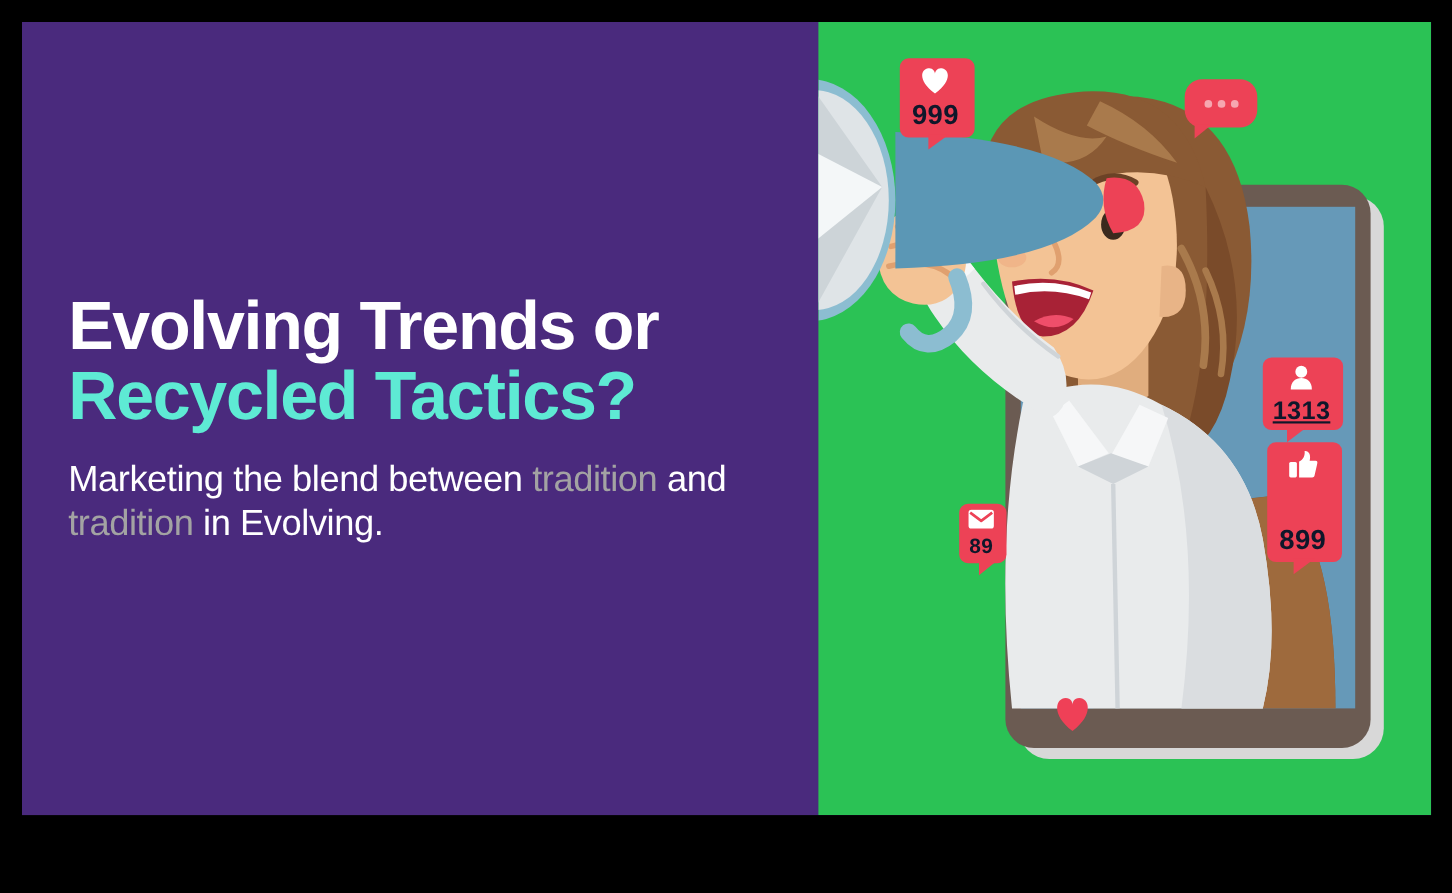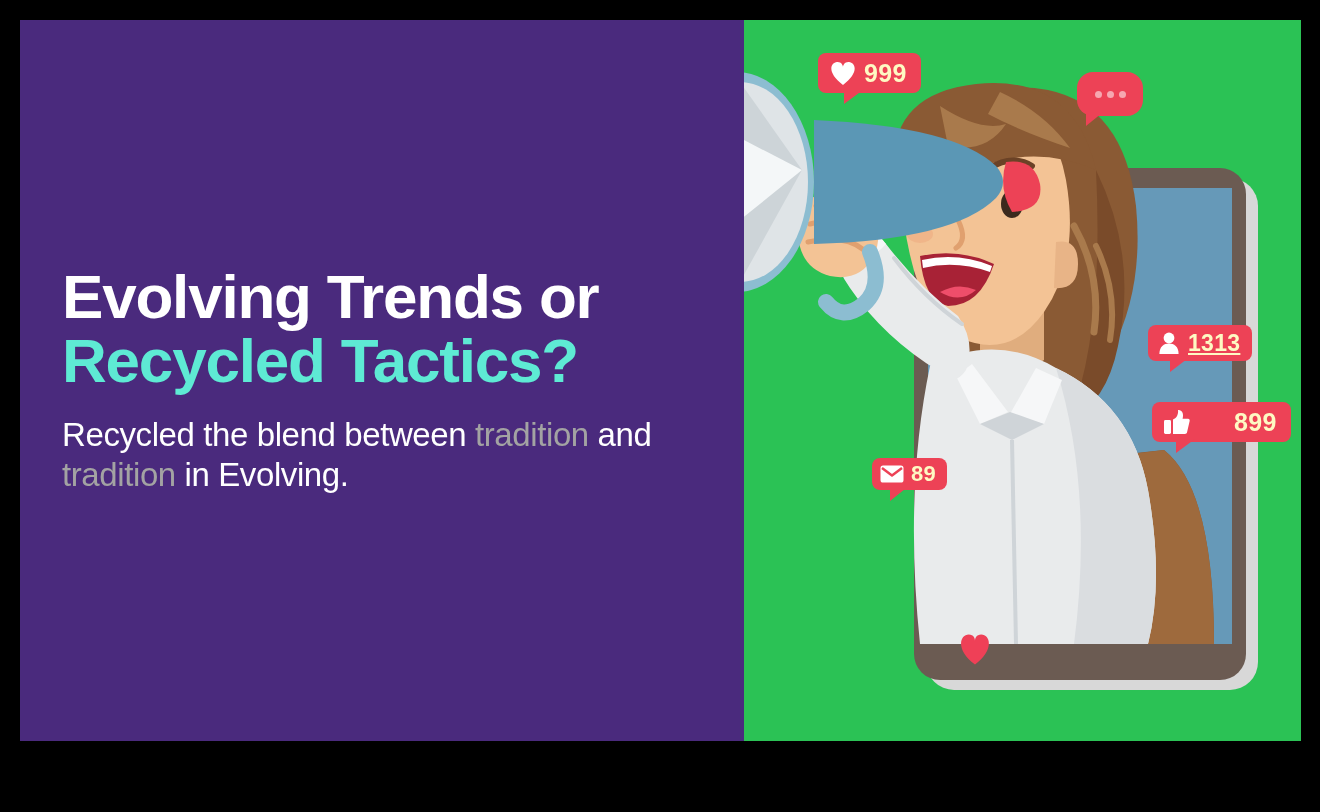--- a/index.html
+++ b/index.html
@@ -93,25 +93,26 @@
 
   
   .badge {
     position: absolute;
     display: flex;
     align-items: center;
     gap: 7px;
     background: #ed4256;
     border-radius: 8px;
     padding: 7px 14px 7px 11px;
-    color: #fef9c3;
+    color: #0f172a;
     font-family: "Liberation Sans", sans-serif;
     font-weight: bold;
     white-space: nowrap;
     z-index: 40;
+    flex-direction: column;
   }
   .badge .badge-count {
     font-size: 25px;
     line-height: 1;
     letter-spacing: 0.3px;
   }
   .badge .badge-icon { display: flex; align-items: center; }
   .badge::after {
     content: "";
     position: absolute;
@@ -123,21 +124,21 @@
     border-top: 14px solid #ed4256;
   }
 
   .badge-likes  { left: 74px;  top: 33px; }
   .badge-follow { left: 404px; top: 305px; padding: 6px 12px 6px 9px; text-decoration: underline; }
   .badge-follow .badge-count { font-size: 23px; }
   .badge-follow::after { left: 22px; border-right-width: 17px; border-top-width: 13px; }
   .badge-thumbs { left: 408px; top: 382px; gap: 44px; }
   .badge-thumbs::after { left: 24px; }
   .badge-mail   { left: 128px; top: 438px; padding: 5px 11px 5px 8px; }
-  .badge-mail .badge-count { font-size: 22px; }
+  .badge-mail .badge-count { font-size: 19px; }
   .badge-mail::after { left: 18px; border-right-width: 15px; border-top-width: 12px; }
 
   
   .chat-bubble {
     position: absolute;
     left: 333px;
     top: 52px;
     width: 66px;
     height: 44px;
     background: #ed4256;
@@ -171,21 +172,21 @@
 
   <div id="banner">
 
     <div class="panel-left">
 
       <div class="text-block">
         <h1 class="headline">
           <span class="line1">Evolving Trends or</span>
           <span class="line2">Recycled Tactics?</span>
         </h1>
-        <p class="subhead"><span>Recycled the blend between </span><span class="accent">tradition</span><span> and </span><span class="accent">tradition</span><span> in Evolving.</span></p>
+        <p class="subhead"><span>Marketing the blend between </span><span class="accent">tradition</span><span> and </span><span class="accent">tradition</span><span> in Evolving.</span></p>
       </div>
 
     </div>
 
     <div class="panel-right">
 
       <svg class="illo" viewBox="0 0 557 721" width="557" height="721">
 
         <g>
 

